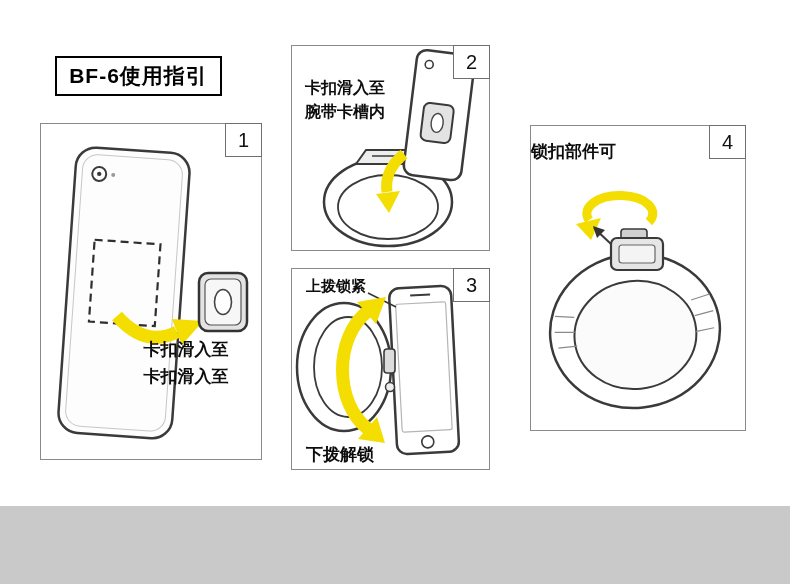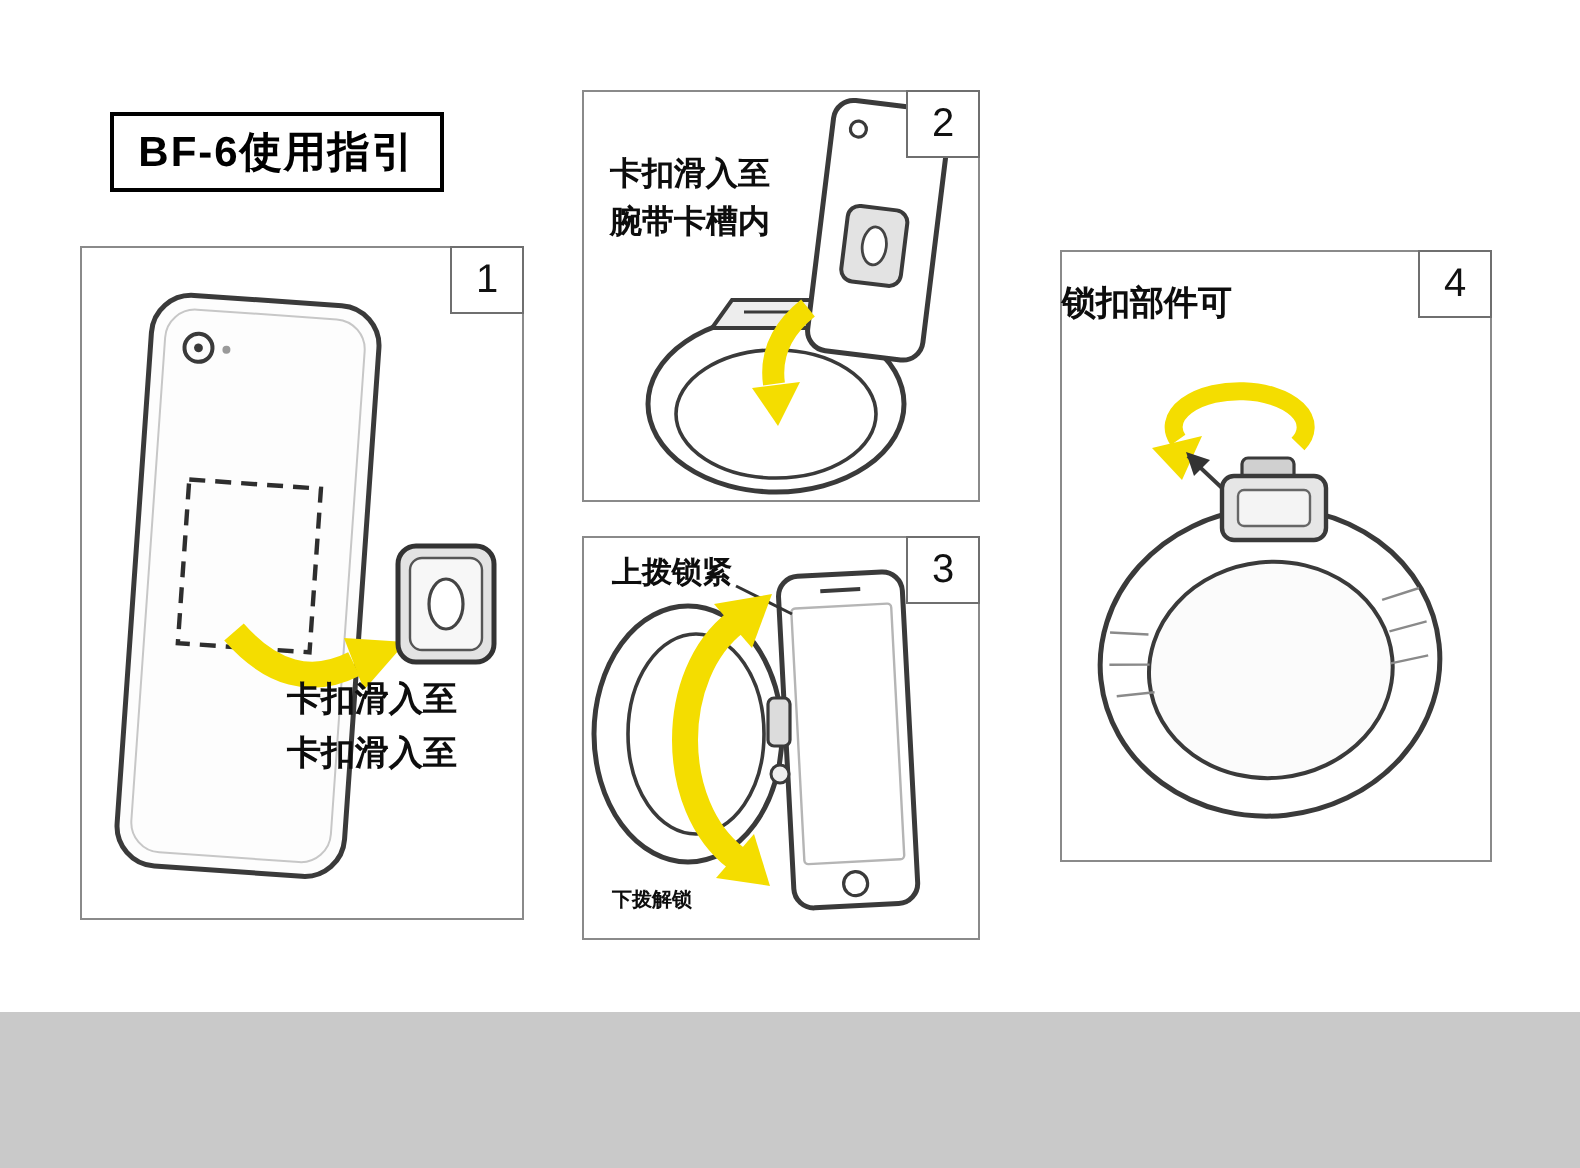--- a/index.html
+++ b/index.html
@@ -27,21 +27,21 @@
   .num-box{
     position:absolute; top:-1px; right:-1px; width:37px; height:34px;
     border:1px solid #6f6f6f; background:#fff;
     display:flex; align-items:center; justify-content:center;
     font-size:20px; color:#111;
   }
   .caption{ position:absolute; font-weight:bold; color:#0d0d0d; }
   .p1-caption{ left:63px; top:212px; width:164px; text-align:center; font-size:17px; line-height:27px; }
   .p2-caption{ left:13px; top:30px; font-size:16px; line-height:24px; }
   .p3-label-top{ left:14px; top:8px; font-size:15px; }
-  .p3-label-bottom{ left:14px; top:174px; font-size:10px; }
+  .p3-label-bottom{ left:14px; top:174px; font-size:17px; }
   .p4-caption{ left:0; top:13px; width:100%; text-align:left; font-size:17px; line-height:25px; }
   .arrow-stroke{ stroke:var(--arrow-yellow); fill:none; }
   .arrow-fill{ fill:var(--arrow-yellow); }
 </style>
 </head>
 <body>
 
 <div class="canvas">
 
   <div class="footer-bar"></div>

